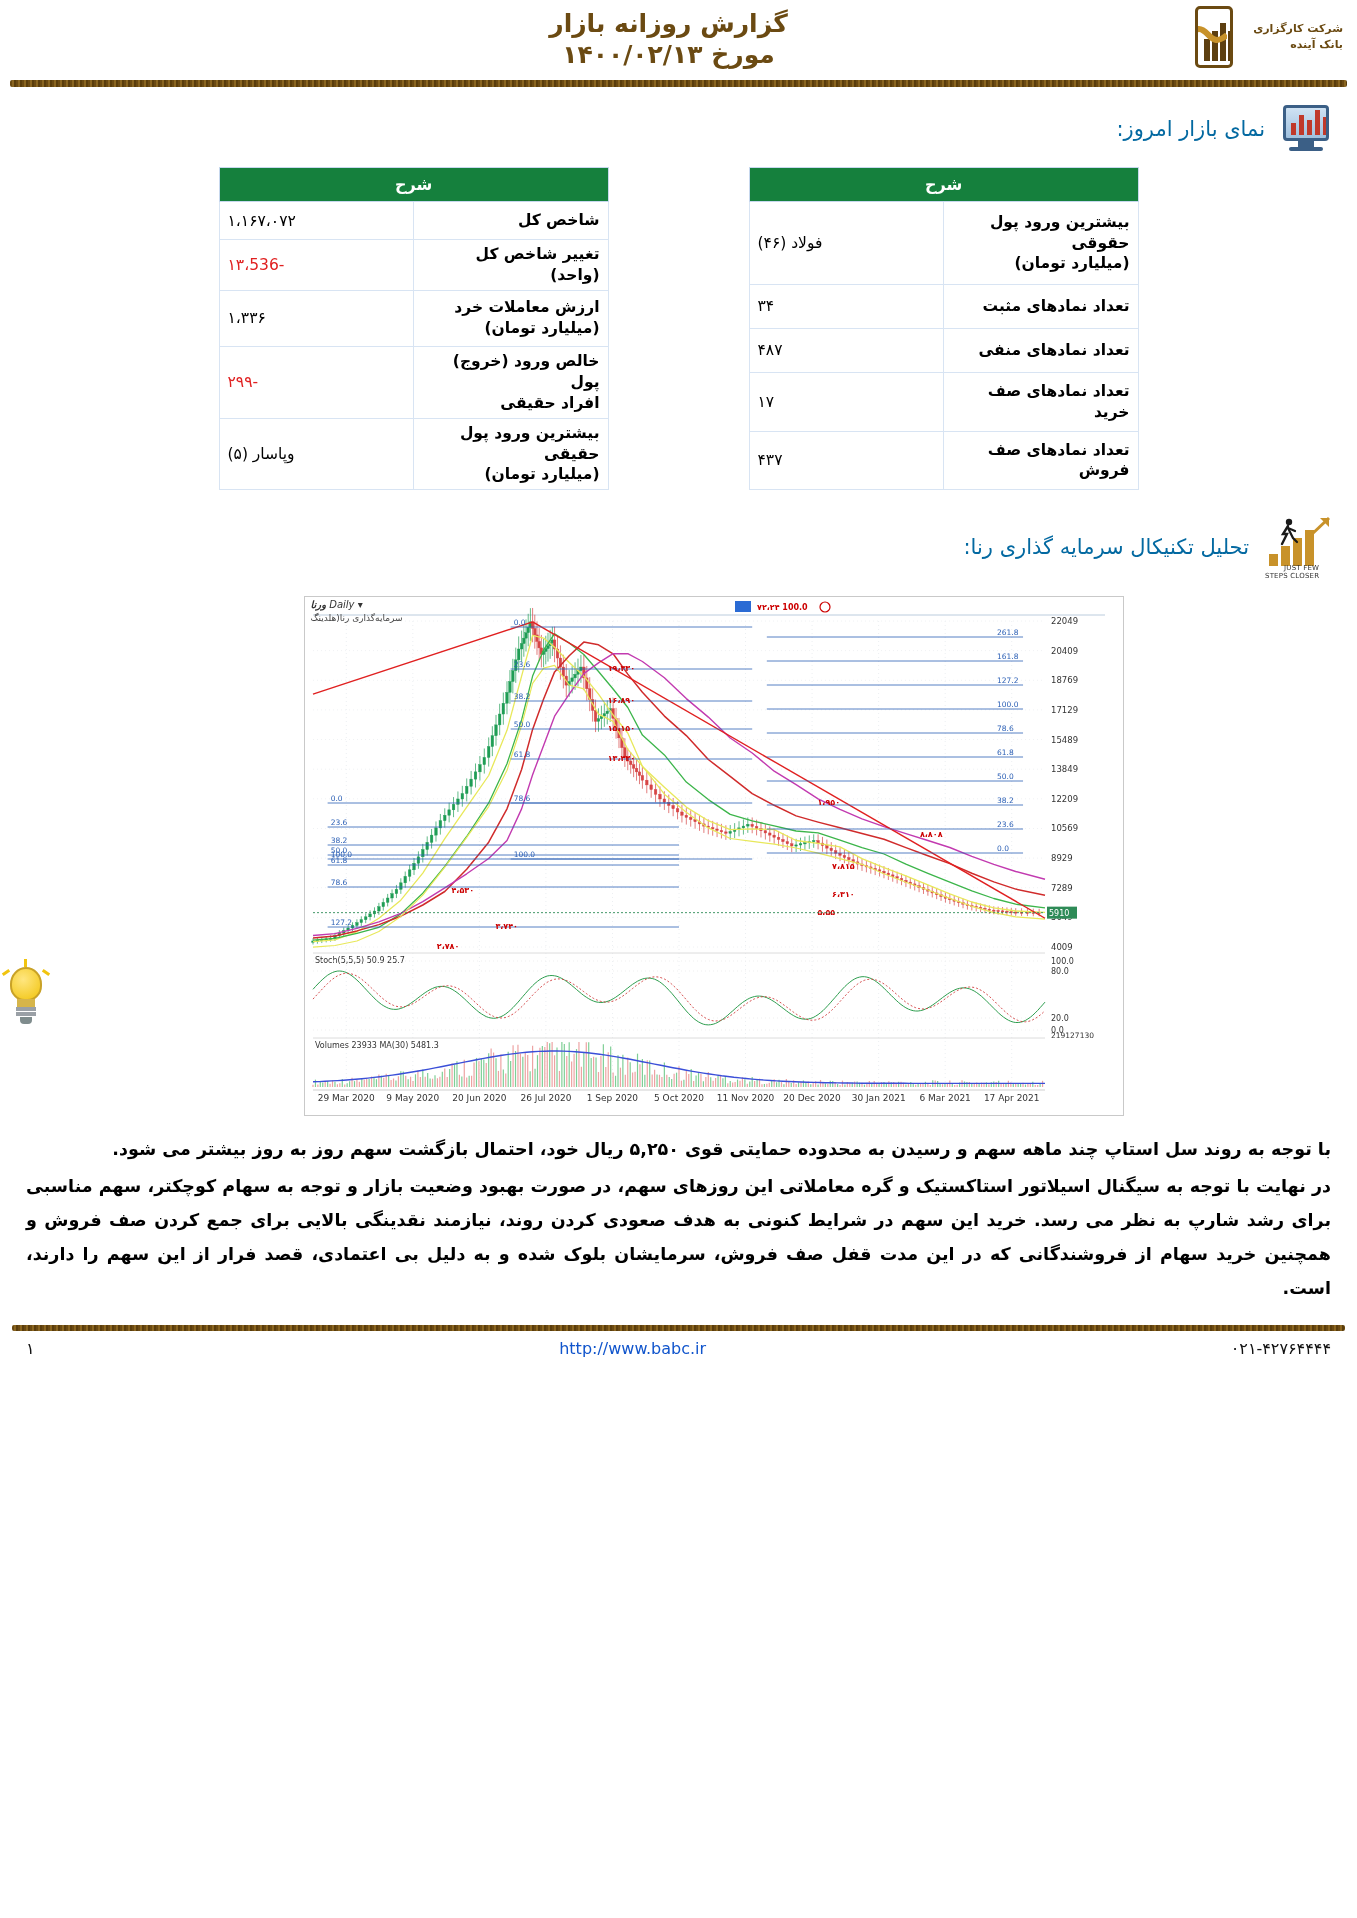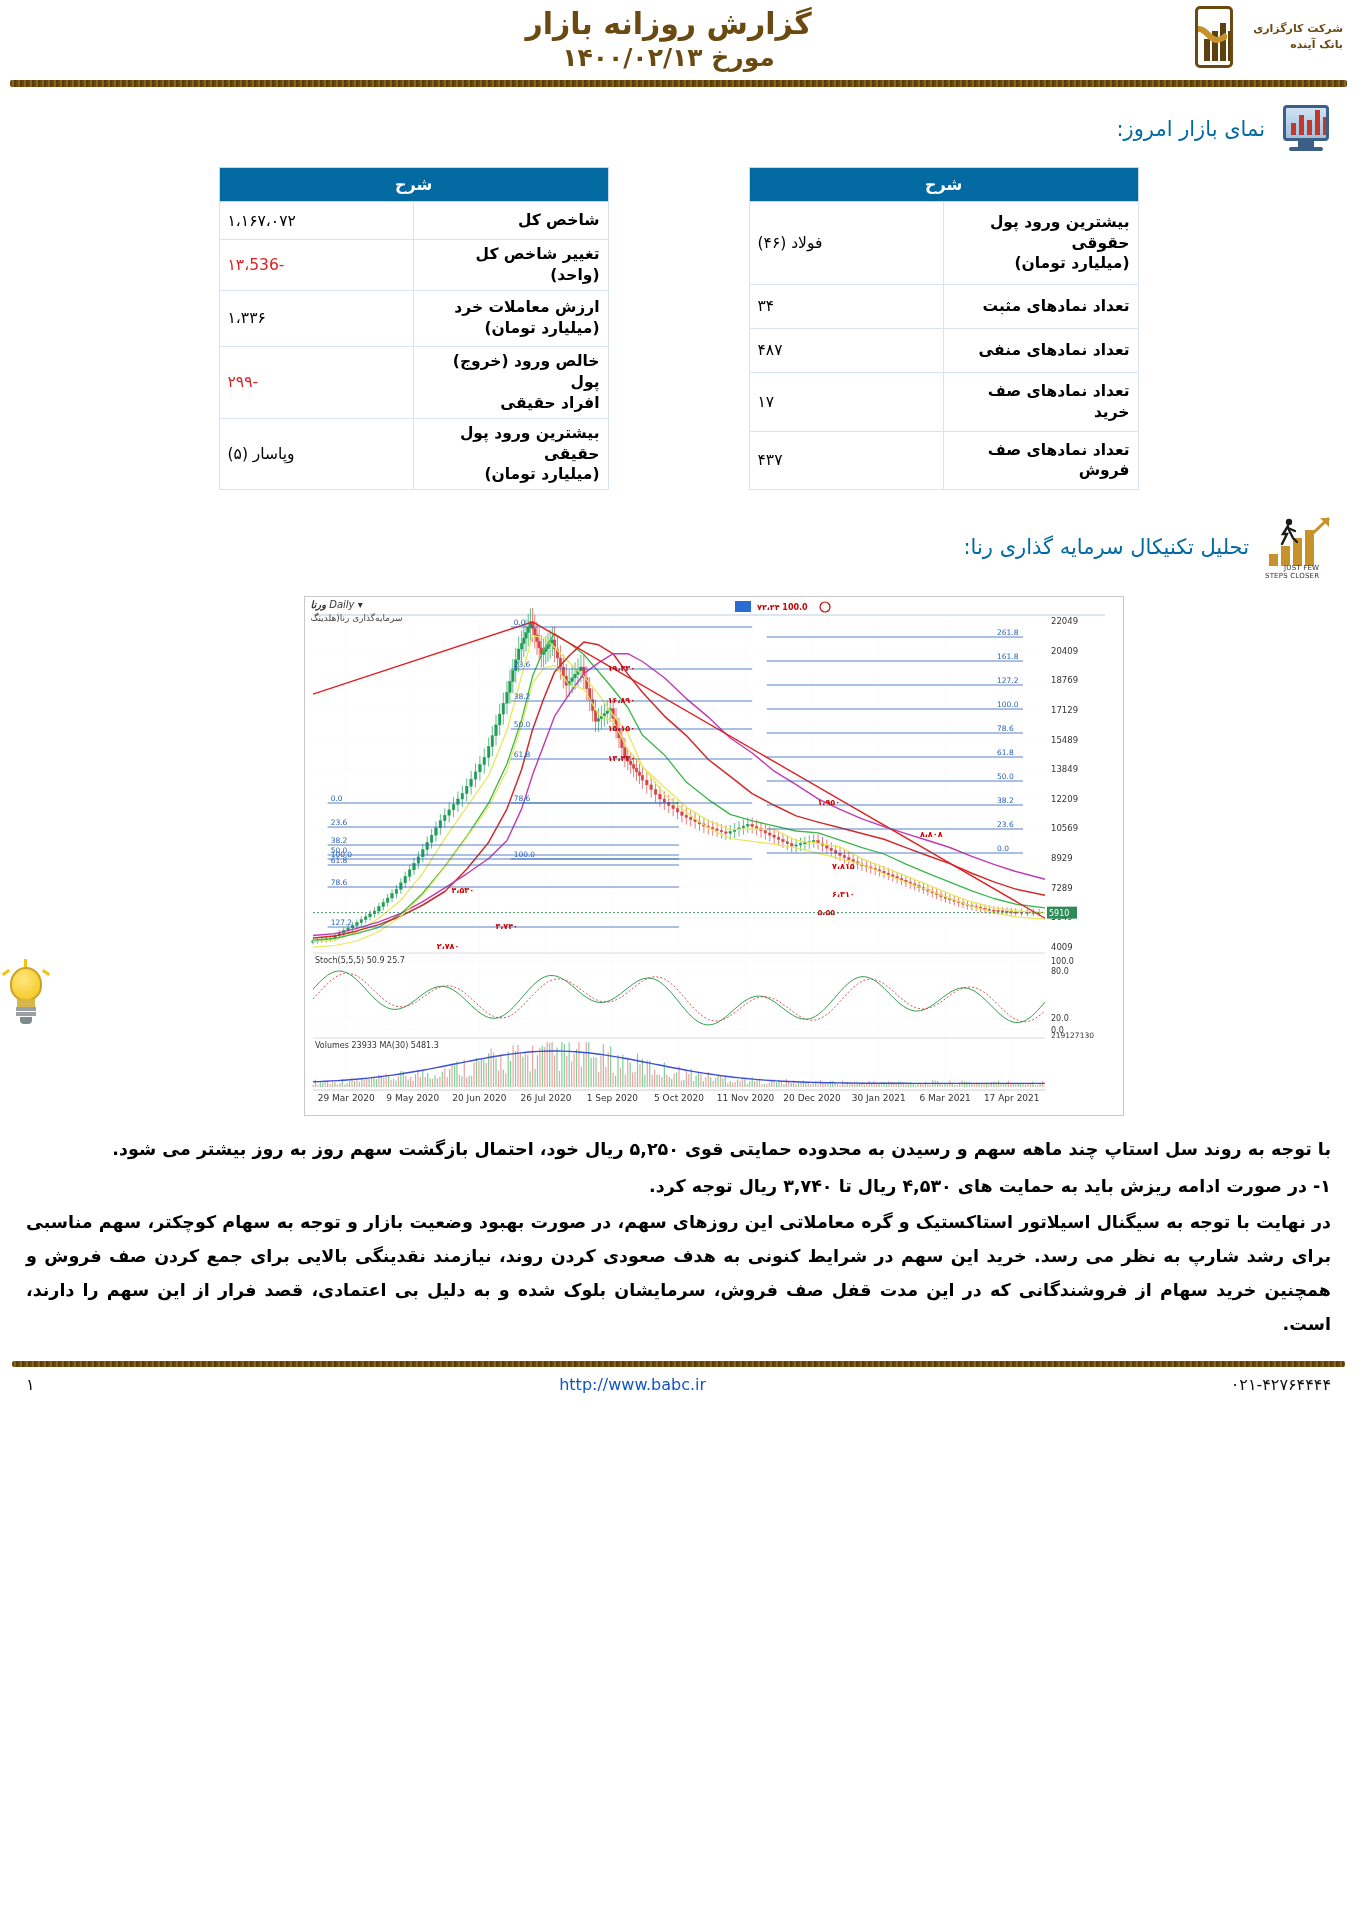--- a/index.html
+++ b/index.html
@@ -60,21 +60,21 @@
     position: absolute;
     left: 3px; right: 3px; top: 16px; height: 30px;
   }
   .title-block {
     text-align: center;
     color: #6b4a12;
     font-weight: bold;
     line-height: 1.25;
     margin-right: 20px;
   }
-  .title-block .l1 { font-size: 30px; letter-spacing: 0.5px; }
+  .title-block .l1 { font-size: 25px; letter-spacing: 0.5px; }
   .title-block .l2 { font-size: 25px; letter-spacing: 0.5px; }
 
   .rule {
     height: 7px;
     margin: 2px 10px 0 10px;
     background:
       repeating-linear-gradient(90deg,
         #6b4a12 0px, #6b4a12 2px,
         #8a6520 2px, #8a6520 4px,
         #5a3d0c 4px, #5a3d0c 6px);
@@ -145,21 +145,21 @@
     margin-top: 14px;
     padding: 0 30px;
   }
   table.mkt {
     border-collapse: collapse;
     width: 390px;
     table-layout: fixed;
     font-size: 15px;
   }
   table.mkt th {
-    background: #0369a1;
+    background: #15803d;
     color: #ffffff;
     font-weight: bold;
     font-size: 16px;
     height: 34px;
     border: 1px solid #c7d8ee;
     text-align: center;
   }
   table.mkt td {
     border: 1px solid #d8e4f3;
     height: 38px;
@@ -1193,21 +1193,20 @@
     <div class="glass"></div>
     <div class="neck"></div>
     <div class="thread"></div>
     <div class="thread2"></div>
     <div class="tip"></div>
   </div>
 </div>
 
 <div class="analysis" id="analysis-block">
     <p>با توجه به روند سل استاپ چند ماهه سهم و رسیدن به محدوده حمایتی قوی  ۵,۲۵۰ ریال خود، احتمال بازگشت سهم روز به روز بیشتر می شود.</p>
-    <p>۱- در صورت ادامه ریزش باید به حمایت های  ۴,۵۳۰ ریال تا  ۳,۷۴۰ ریال توجه کرد.</p>
     <p>در نهایت با توجه به سیگنال اسیلاتور استاکستیک و گره معاملاتی این روزهای سهم، در صورت بهبود وضعیت بازار و توجه به سهام کوچکتر، سهم مناسبی برای رشد شارپ به نظر می رسد. خرید این سهم در شرایط کنونی به هدف صعودی کردن روند، نیازمند نقدینگی بالایی برای جمع کردن صف فروش و همچنین خرید سهام از فروشندگانی که در این مدت قفل صف فروش، سرمایشان بلوک شده و به دلیل بی اعتمادی، قصد فرار از این سهم را دارند، است.</p>
   </div>
 
 <div class="footer-rule"></div>
 <div class="footer">
   <div class="tel">۰۲۱-۴۲۷۶۴۴۴۴</div>
   <a class="url" href="#">http://www.babc.ir</a>
   <div class="page">۱</div>
 </div>
 

